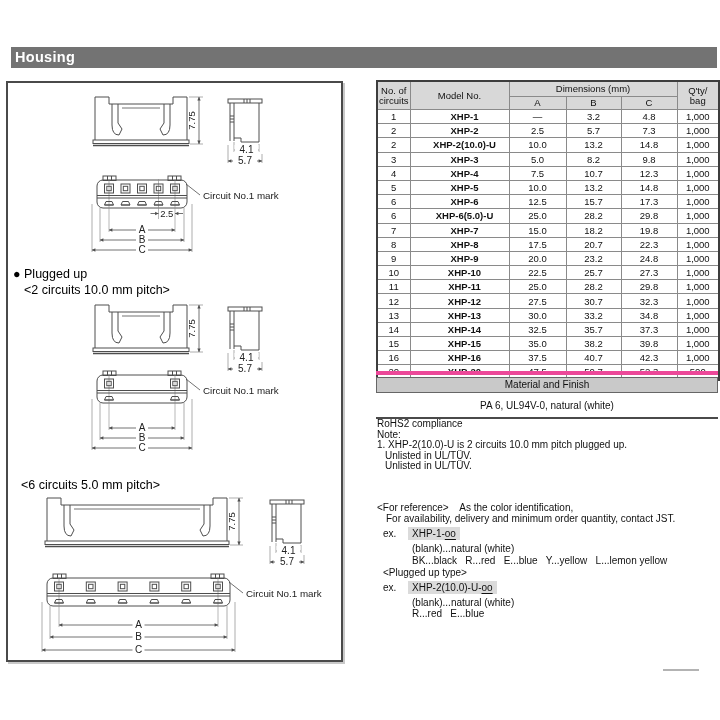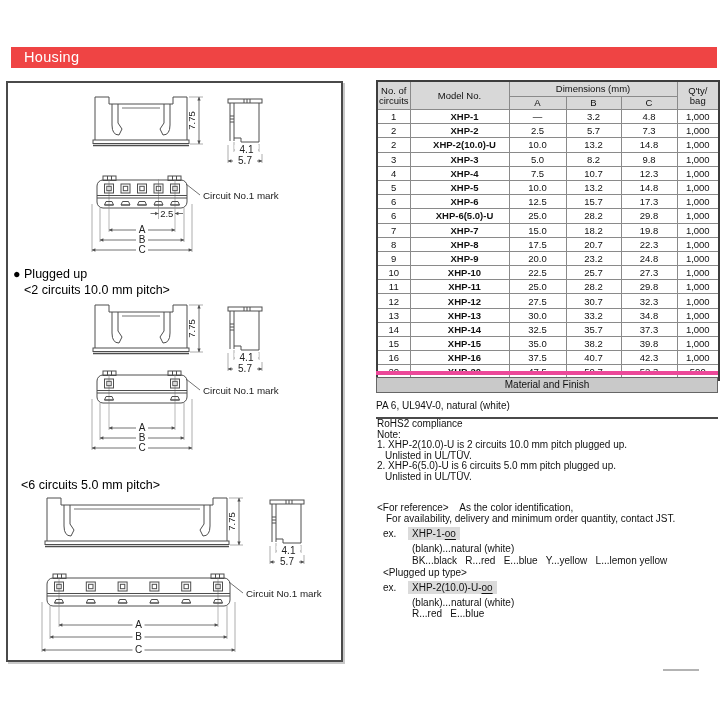--- a/index.html
+++ b/index.html
@@ -1,22 +1,22 @@
 <!DOCTYPE html>
 <html><head>
 <meta charset="utf-8">
 <style>
   html,body{margin:0;padding:0}
   body{width:720px;height:720px;background:#fff;position:relative;
        font-family:"Liberation Sans",sans-serif;color:#1a1a1a;overflow:hidden}
   .abs{position:absolute}
 
   
-  .secbar{left:11px;top:47px;width:706px;height:21px;background:#ef4444;box-sizing:border-box;
-          color:#fff;font-weight:normal;font-size:14.5px;line-height:21px;padding-left:13px;letter-spacing:.3px}
+  .secbar{left:11px;top:47px;width:706px;height:21px;background:#737373;box-sizing:border-box;
+          color:#fff;font-weight:bold;font-size:14.5px;line-height:21px;padding-left:4px;letter-spacing:.3px}
 
   
   .panel{left:6px;top:81px;width:337px;height:581px;border:2px solid #4a4a4a;box-sizing:border-box;
          box-shadow:2px 2px 0 #c9c9c9;background:#fff}
   .pl{position:absolute;font-size:12.5px;color:#000;white-space:pre}
 
   
   table.dim{position:absolute;left:376px;top:80px;width:342px;border-collapse:collapse;
             table-layout:fixed;border:2px solid #3d3d3d;font-size:9.5px}
   table.dim th,table.dim td{border:1px solid #8a8a8a;padding:0;text-align:center;vertical-align:middle;
@@ -24,21 +24,21 @@
   table.dim thead th{background:#d8d8d8;white-space:pre-line;line-height:1.05}
   table.dim thead tr:first-child th{height:14px}
   table.dim thead tr:last-child th{height:12px}
   table.dim tbody td{height:13.2px;background:#fff}
   table.dim td.model{text-align:center;padding-left:10px;font-weight:bold}
 
   
   .matwrap{left:376px;top:371px;width:342px;border-top:4px solid #ec4899;border-bottom:2px solid #4a4a4a;
            box-sizing:border-box;padding-top:2px}
   .matbar{border:1px solid #666;background:#c9c9c9;height:14px;line-height:14px;text-align:center;font-size:10px;color:#111}
-  .matval{height:24px;line-height:26px;text-align:left;font-size:10px;color:#111}
+  .matval{height:24px;line-height:26px;text-align:center;font-size:10px;color:#111}
 
   
   .notes{left:377px;top:419px;width:342px;font-size:10px;line-height:10.6px;color:#111}
   .notes .ind{padding-left:8px}
 
   
   .ref{left:377px;top:502px;width:342px;font-size:10px;color:#111}
   .ref .r{line-height:11.2px;white-space:pre}
   .ref .i1{padding-left:9px}
   .ref .i2{padding-left:35px}
@@ -511,21 +511,20 @@
 <div class="abs matwrap">
   <div class="matbar">Material and Finish</div>
   <div class="matval">PA 6, UL94V-0, natural (white)</div>
 </div>
 
 <div class="abs notes">
   <div>RoHS2 compliance</div>
   <div>Note:</div>
   <div>1. XHP-2(10.0)-U is 2 circuits 10.0 mm pitch plugged up.</div>
   <div class="ind">Unlisted in UL/TÜV.</div>
-  <div>2. XHP-6(5.0)-U is 6 circuits 5.0 mm pitch plugged up.</div>
   <div class="ind">Unlisted in UL/TÜV.</div>
 </div>
 
 <div class="abs ref">
   <div class="r"><span>&lt;For reference&gt;</span><span>    </span><span>As the color identification,</span></div>
   <div class="r i1">For availability, delivery and minimum order quantity, contact JST.</div>
   <div class="exrow">
     <span class="exlab">ex.</span>
     <span class="hl"><span>XHP-1-</span><span class="ul">oo</span></span>
   </div>

